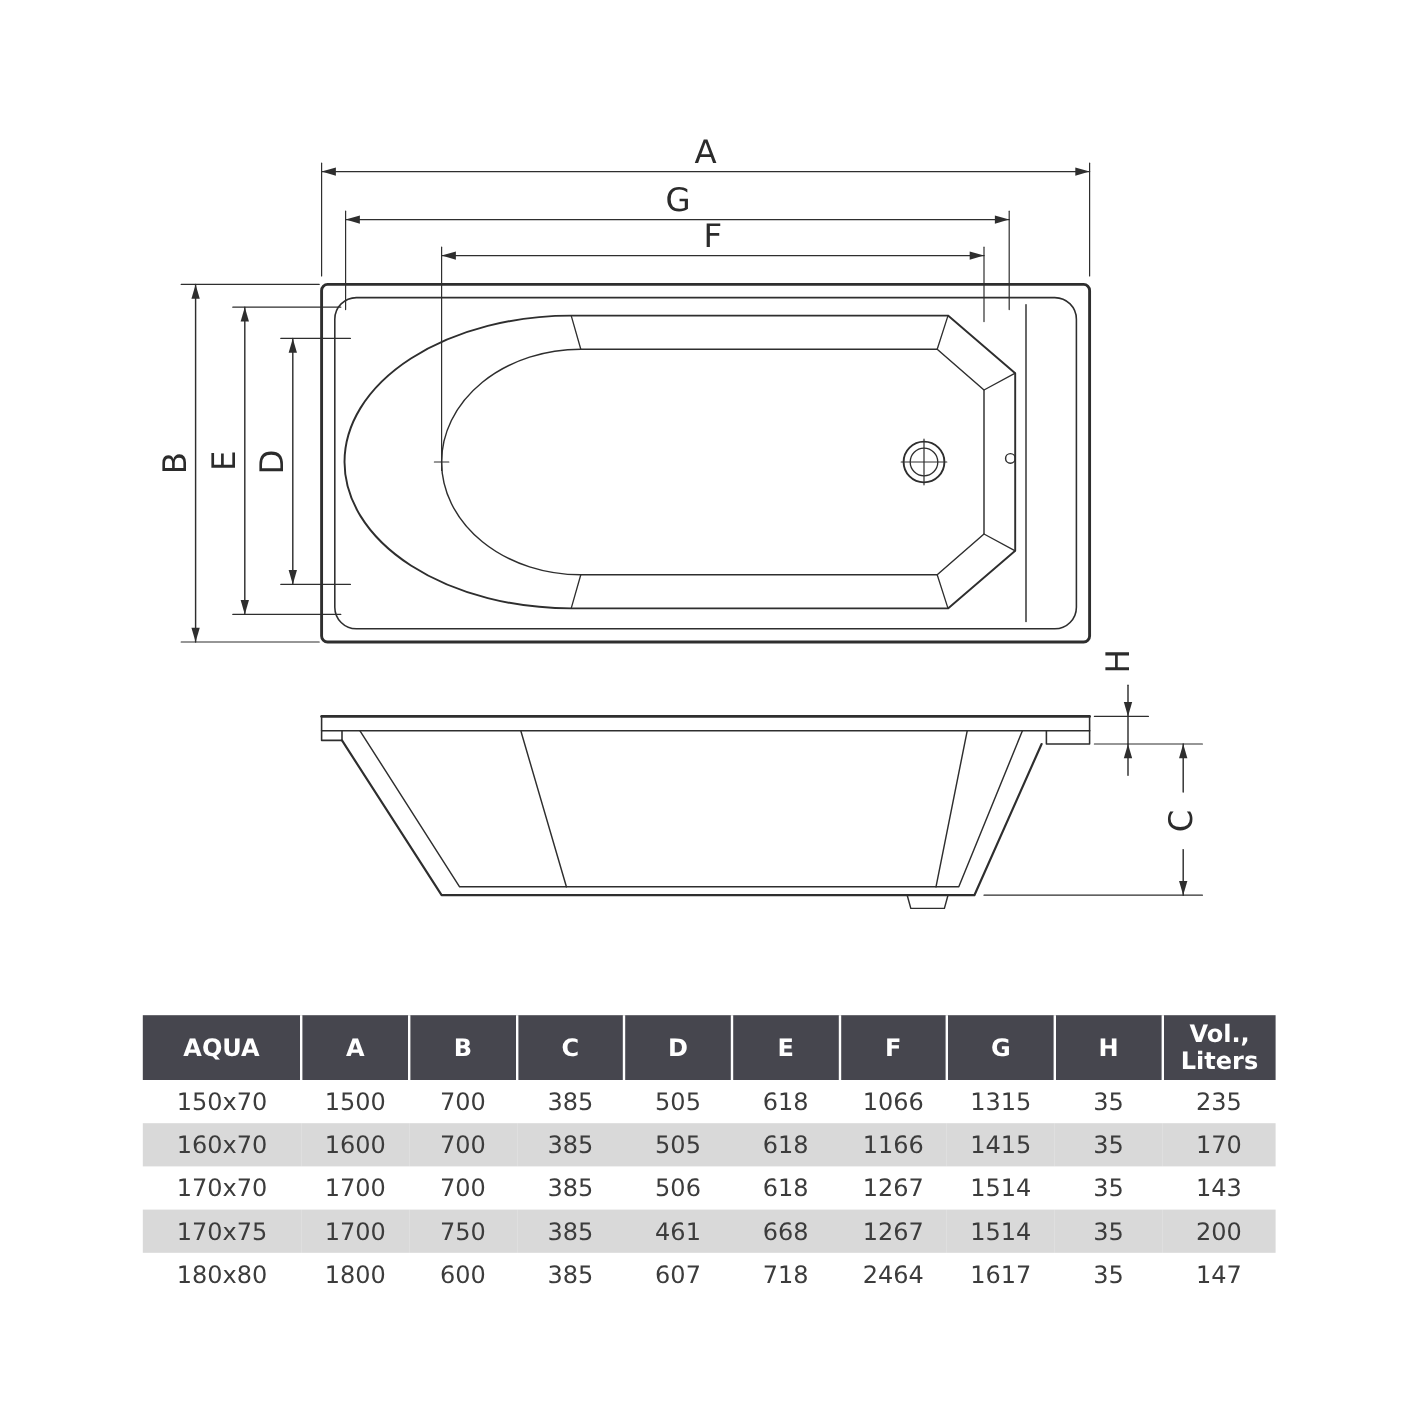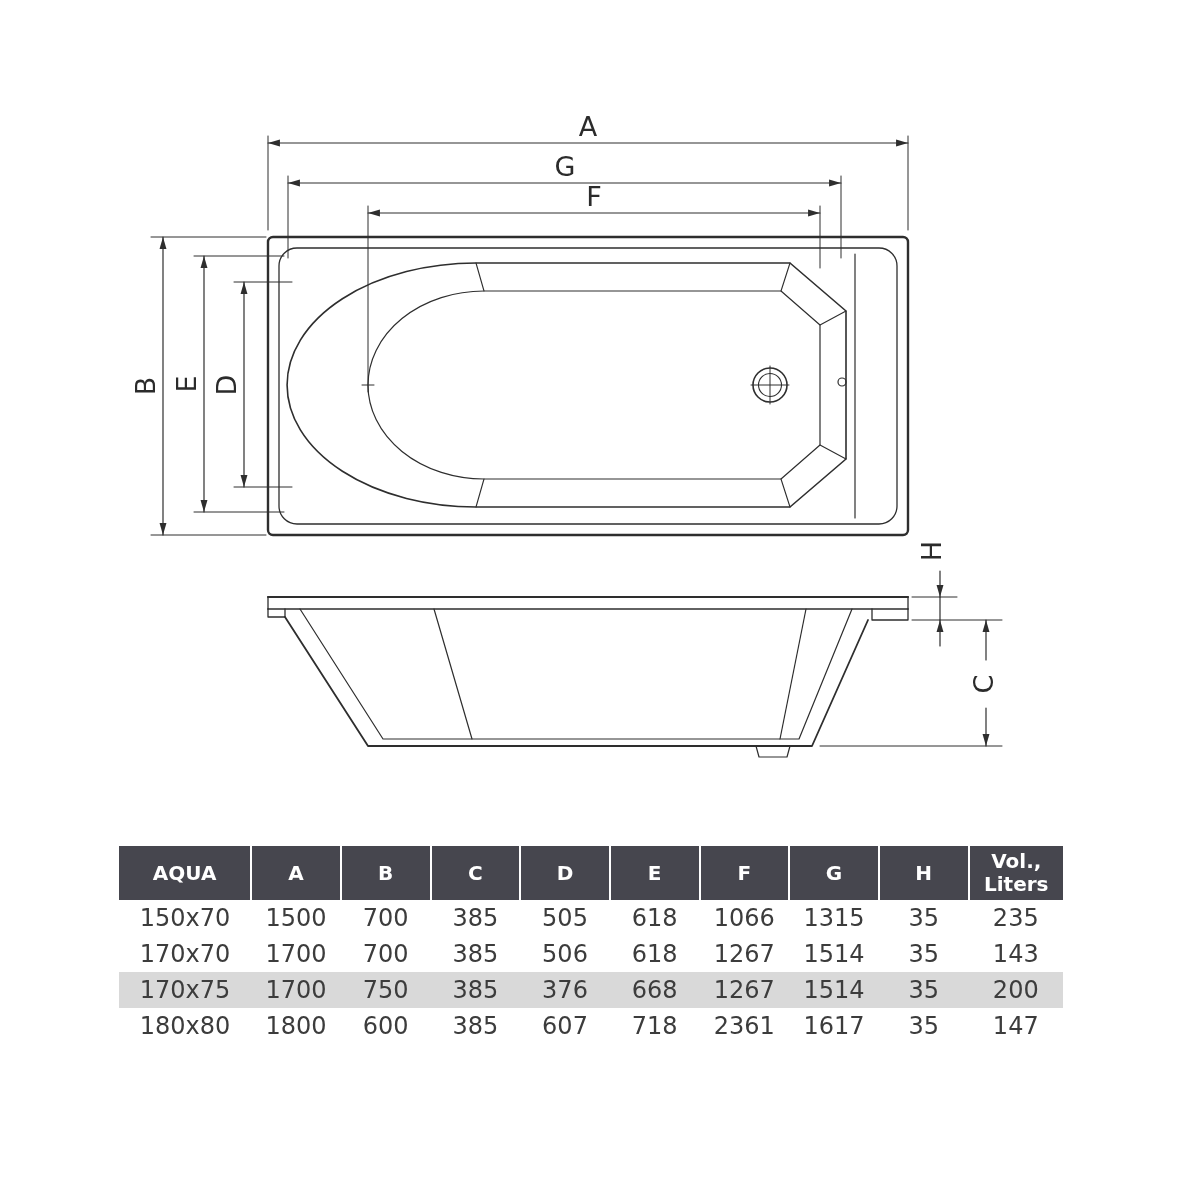--- a/index.html
+++ b/index.html
@@ -19,21 +19,21 @@
   .spec-table th{
     background:var(--header-bg,#46464e);color:#ffffff;
     font-size:20px;font-weight:bold;height:54px;
     text-align:center;vertical-align:middle;
     white-space:pre-line;line-height:1.15;
     border-left:2px solid #ffffff;padding:0 2px;
   }
   .spec-table th:first-child{border-left:none;}
   .spec-table td{
     height:36px;text-align:center;vertical-align:middle;
-    font-size:24px;color:var(--text-color,#3c3c3c);padding:0 2px;
+    font-size:20px;color:var(--text-color,#3c3c3c);padding:0 2px;
   }
   .spec-table tr.alt td{background:var(--alt-row-bg,#d9d9d9);}
 </style>
 </head>
 <body>
 
 <svg class="drawing" width="1181" height="840" viewBox="0 0 1181 840" fill="none" stroke-linecap="round" stroke-linejoin="round">
   <defs>
     <marker id="arw" viewBox="0 0 12 12" markerWidth="13" markerHeight="13" refX="11.5" refY="6" orient="auto-start-reverse" markerUnits="userSpaceOnUse">
       <path d="M 0.5 2.8 L 11.5 6 L 0.5 9.2 Z" fill="#2e2e2e" stroke="none"></path>
@@ -175,50 +175,62 @@
         <td>1500</td>
         <td>700</td>
         <td>385</td>
         <td>505</td>
         <td>618</td>
         <td>1066</td>
         <td>1315</td>
         <td>35</td>
         <td>235</td>
       </tr>
+      <tr class="alt">
+        <td>160x70</td>
+        <td>1600</td>
+        <td>700</td>
+        <td>385</td>
+        <td>505</td>
+        <td>618</td>
+        <td>1166</td>
+        <td>1415</td>
+        <td>35</td>
+        <td>170</td>
+      </tr>
       <tr>
         <td>170x70</td>
         <td>1700</td>
         <td>700</td>
         <td>385</td>
         <td>506</td>
         <td>618</td>
         <td>1267</td>
         <td>1514</td>
         <td>35</td>
         <td>143</td>
       </tr>
       <tr class="alt">
         <td>170x75</td>
         <td>1700</td>
         <td>750</td>
         <td>385</td>
-        <td>376</td>
+        <td>461</td>
         <td>668</td>
         <td>1267</td>
         <td>1514</td>
         <td>35</td>
         <td>200</td>
       </tr>
       <tr>
         <td>180x80</td>
         <td>1800</td>
         <td>600</td>
         <td>385</td>
         <td>607</td>
         <td>718</td>
-        <td>2361</td>
+        <td>2464</td>
         <td>1617</td>
         <td>35</td>
         <td>147</td>
       </tr>
     </tbody>
   </table>
 
 </body></html>

